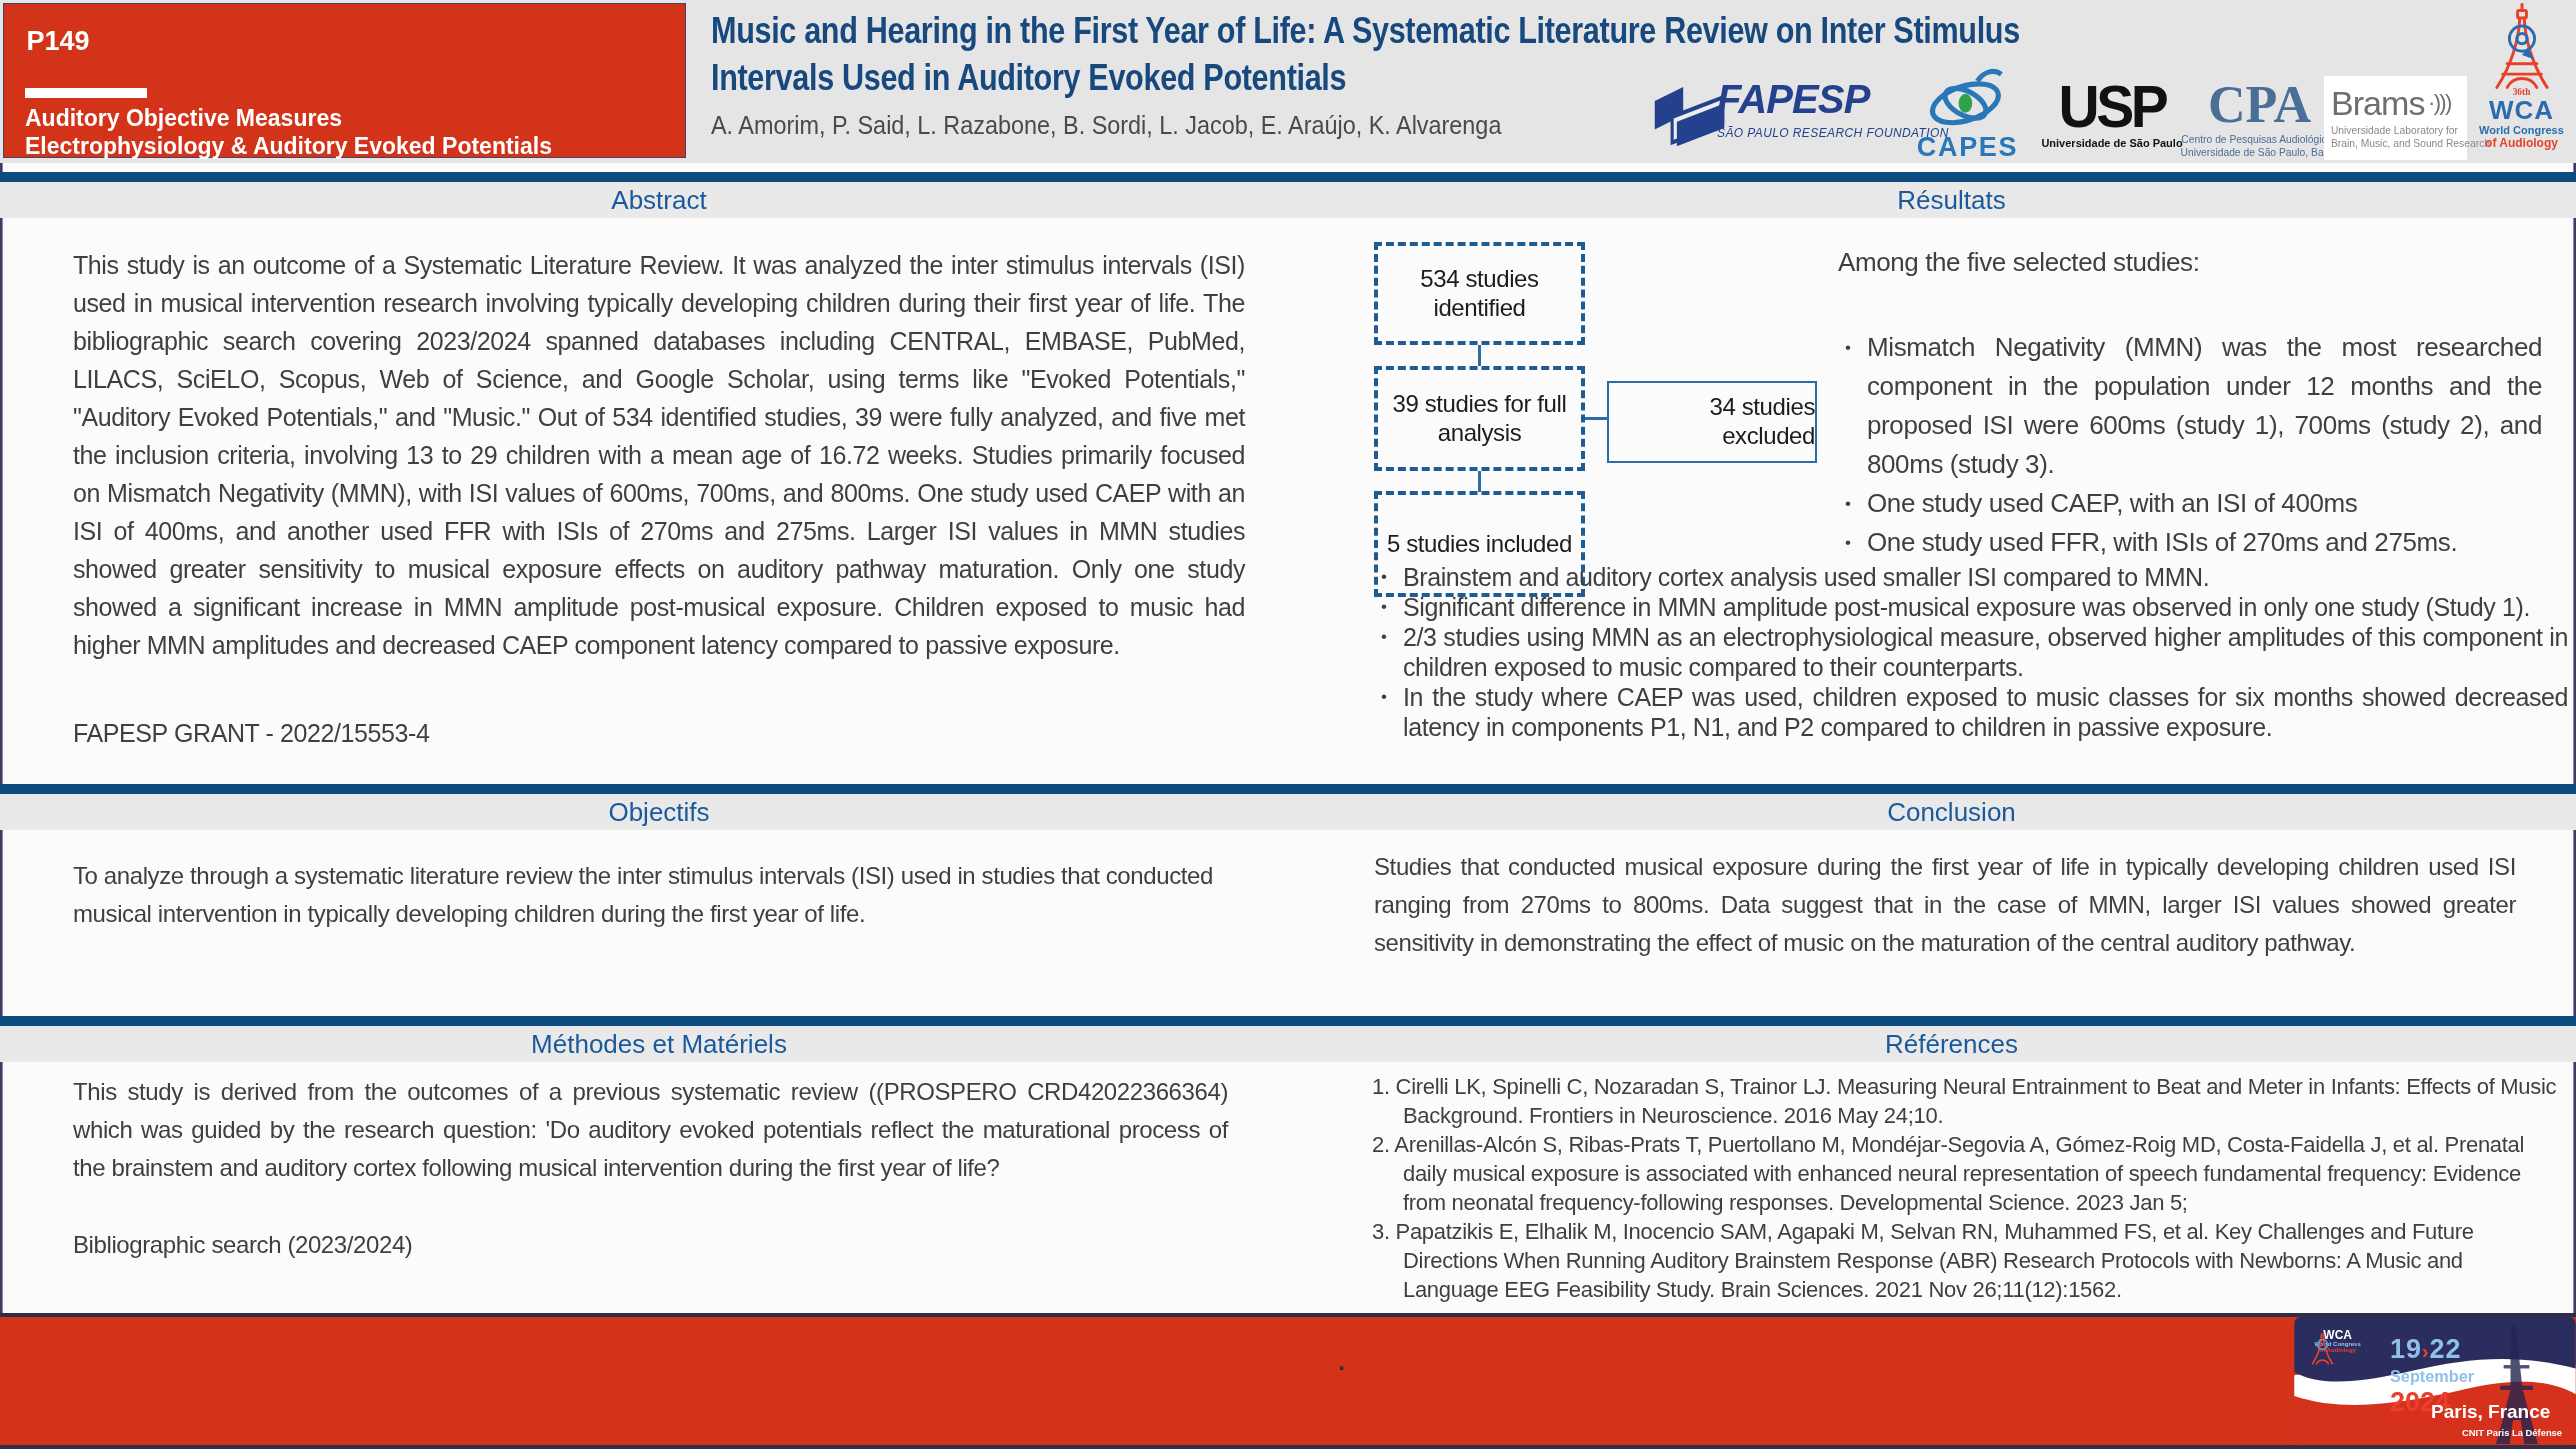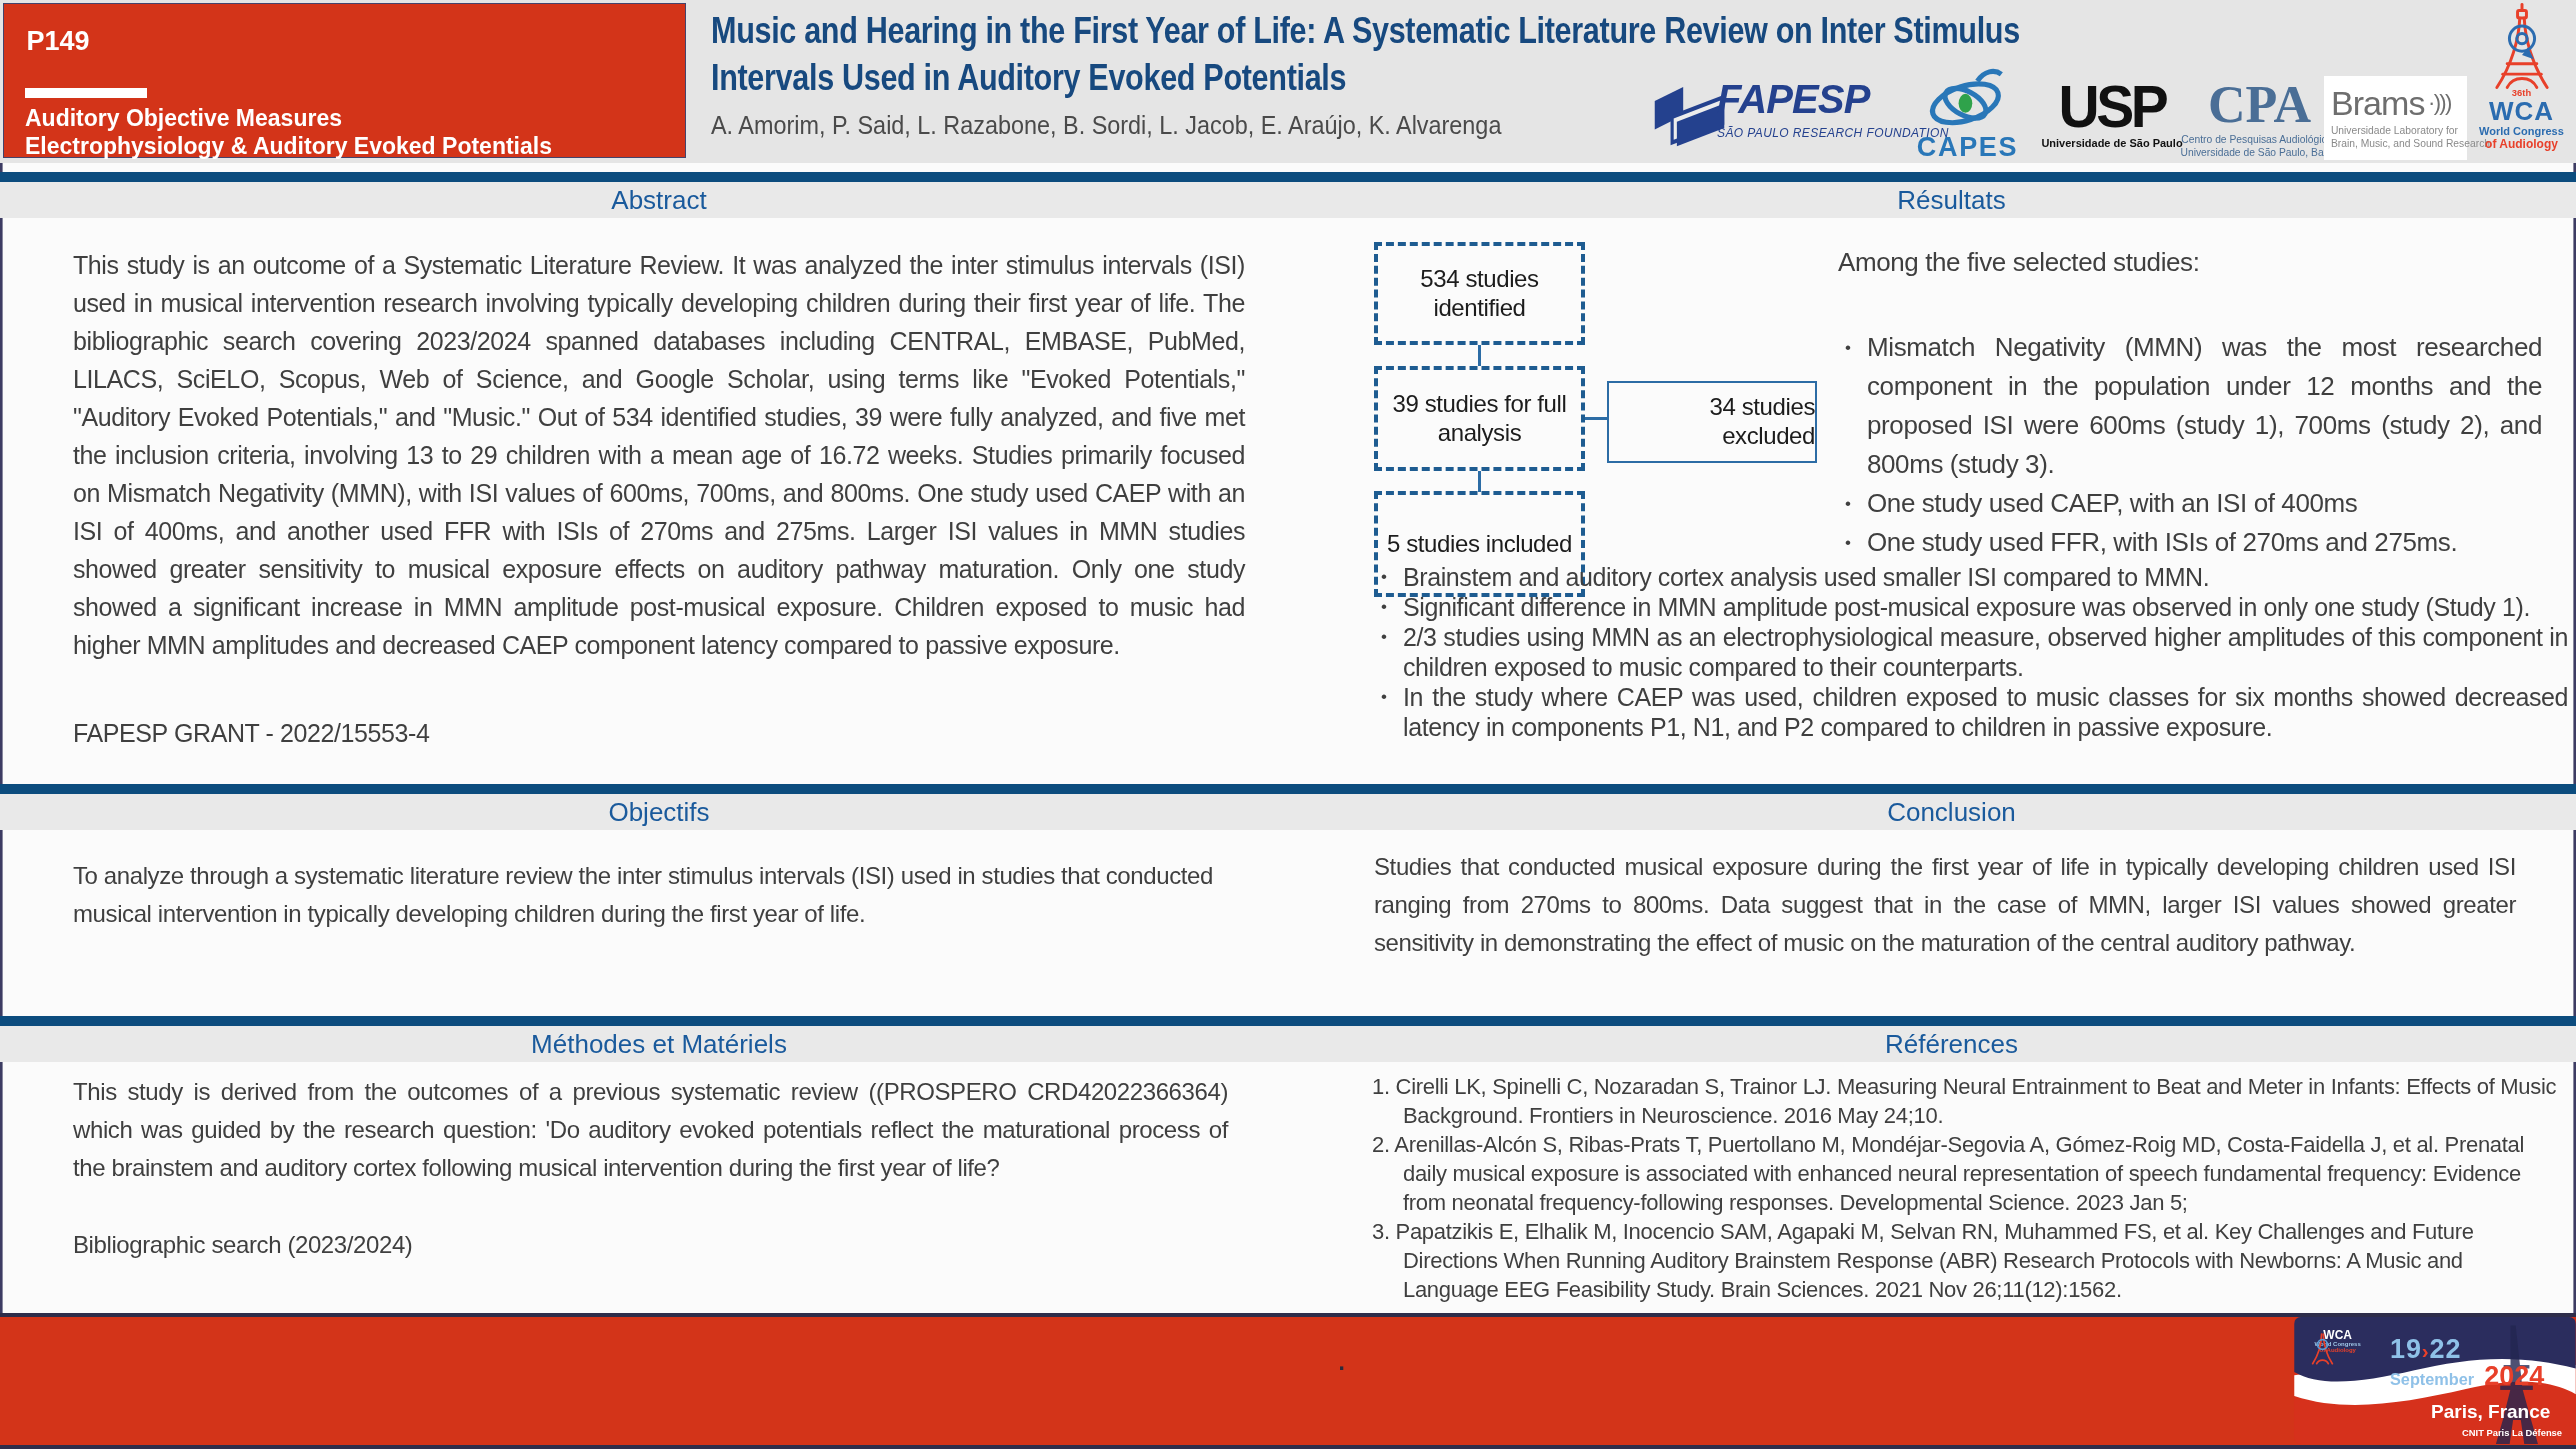--- a/index.html
+++ b/index.html
@@ -43,21 +43,21 @@
   .usp-sub { font-size:11px; font-weight:bold; color:#111; white-space:nowrap; margin-top:3.4px; }
   .cpa { left:2191px; top:79px; width:137px; }
   .cpa-name { font-family:"Liberation Serif", serif; font-size:52px; font-weight:bold; color:#4A6E96; line-height:1; }
   .cpa-sub { font-size:10.3px; color:#4A6E96; white-space:nowrap; margin-top:2.6px; }
   .brams { left:2324px; top:76px; width:143px; height:84px; background:#fff; justify-content:center; align-items:flex-start; padding:5.2px 6.9px; }
   .brams-name-row { display:flex; align-items:center; }
   .brams-name { font-size:34px; color:#6E6E6E; letter-spacing:-0.9px; line-height:1; }
   .brams-waves { font-size:22px; color:#6E6E6E; margin-left:3.4px; letter-spacing:-1.7px; }
   .brams-sub { font-size:10.3px; color:#8A8A8A; white-space:nowrap; line-height:1.25; margin-top:5.2px; }
   .wca-main { left:2471px; top:3.4px; width:101px; height:158px; }
-  .wca-edition { font-size:9.4px; color:#E8402A; font-weight:bold; margin-top:-8.6px; }
+  .wca-edition { font-size:9.4px; color:#E8402A; font-weight:bold; margin-top:-8.6px;font-family:Liberation Serif, serif; }
   .wca-name { font-size:26px; font-weight:900; color:#2B6CB0; letter-spacing:0.9px; line-height:1.05; }
   .wca-sub1 { font-size:11px; font-weight:bold; color:#2B6CB0; }
   .wca-sub2 { font-size:12px; font-weight:bold; color:#E8402A; }
   
   .bar { position:absolute; left:0; width:2576px; height:10.3px; background:#0C4C7E; }
   .bar1 { top:172px; } .bar2 { top:784px; } .bar3 { top:1016px; }
   .band { position:absolute; left:0; width:2576px; height:36px; background:#E9E9E9; }
   .band1 { top:182px; } .band2 { top:794px; } .band3 { top:1026px; }
   .band-label {
     position:absolute; top:0; height:36px; line-height:36px; text-align:center;
@@ -108,21 +108,21 @@
   }
   .footer-dot { position:absolute; left:1336px; top:1346px; font-size:34px; color:#2B2B3B; }
   .banner {
     position:absolute; left:2294px; top:1317px; width:282px; height:127px;
     border-radius:6.9px; overflow:hidden; background:#D6311C;
   }
   .banner svg { position:absolute; left:0; top:0; }
   .banner-dates { position:absolute; left:96px; top:17px; font-weight:900; font-size:27px; letter-spacing:0.9px; }
   .banner-dates .d { color:#8FC1E8; }
   .banner-dates .arrow { color:#E8402A; font-size:20.6px; }
-  .banner-month-row { position:absolute; left:96px; top:44px; display:flex; align-items:baseline; gap:10px; }
+  .banner-month-row { position:absolute; left:96px; top:50px; display:flex; align-items:baseline; gap:1px;flex-direction:column; }
   .banner-month { color:#8FC1E8; font-weight:bold; font-size:16.3px; }
   .banner-year { color:#E8402A; font-weight:900; font-size:27px; }
   .banner-city { position:absolute; left:137px; top:84px; color:#fff; font-weight:900; font-size:19px; }
   .banner-venue { position:absolute; left:168px; top:110px; color:#fff; font-weight:bold; font-size:9.4px; }
   .banner-mini-wca { position:absolute; left:13.7px; top:12px; width:60px; display:flex; flex-direction:column; align-items:center; }
   .banner-mini-wca .mini-name { color:#fff; font-weight:900; font-size:12px; line-height:1; }
   .banner-mini-wca .mini-sub1 { color:#9FC7E8; font-weight:bold; font-size:6px; }
   .banner-mini-wca .mini-sub2 { color:#E8402A; font-weight:bold; font-size:6px; }
 </style>
 </head>

